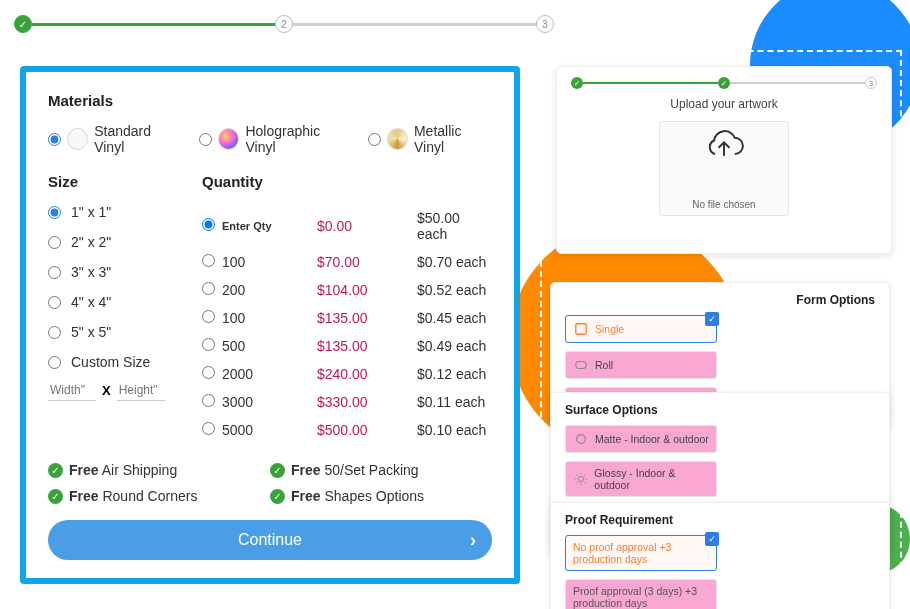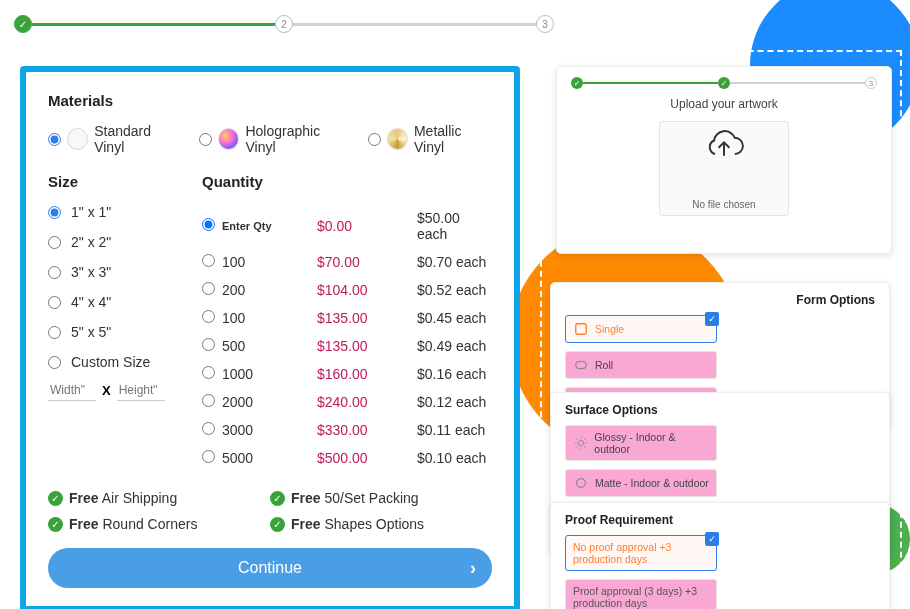--- a/index.html
+++ b/index.html
@@ -186,26 +186,20 @@
             <span class="e">$0.45 each</span>
           </div>
         <div class="qty-row">
             <span class="r"><input type="radio" name="qty" style=""></span>
             <span class="q">500</span>
             <span class="p">$135.00</span>
             <span class="e">$0.49 each</span>
           </div>
         <div class="qty-row">
             <span class="r"><input type="radio" name="qty" style=""></span>
-            <span class="q">1000</span>
-            <span class="p">$160.00</span>
-            <span class="e">$0.16 each</span>
-          </div>
-        <div class="qty-row">
-            <span class="r"><input type="radio" name="qty" style=""></span>
             <span class="q">2000</span>
             <span class="p">$240.00</span>
             <span class="e">$0.12 each</span>
           </div>
         <div class="qty-row">
             <span class="r"><input type="radio" name="qty" style=""></span>
             <span class="q">3000</span>
             <span class="p">$330.00</span>
             <span class="e">$0.11 each</span>
           </div>
@@ -298,33 +292,33 @@
     </div>
   </div>
 </div>
 
 <div class="mini-card surface-card">
   <div class="mini-title">Surface Options</div>
   <div class="opt-grid">
     <div class="opt-box">
       <span class="opt-ico gray">
           <svg viewBox="0 0 16 16">
+            <circle cx="8" cy="8" r="5" fill="none" stroke="currentColor" stroke-width="1.3"></circle>
+          </svg>
+        </span>
+      <span>Matte - Indoor &amp; outdoor</span>
+    </div>
+    <div class="opt-box">
+      <span class="opt-ico gray">
+          <svg viewBox="0 0 16 16">
             <circle cx="8" cy="8" r="3" fill="none" stroke="currentColor"></circle>
             <path d="M8 1v2M8 13v2M1 8h2M13 8h2M3 3l1.5 1.5M11.5 11.5L13 13M3 13l1.5-1.5M11.5 4.5L13 3" stroke="currentColor"></path>
           </svg>
         </span>
       <span>Glossy - Indoor &amp; outdoor</span>
-    </div>
-    <div class="opt-box">
-      <span class="opt-ico gray">
-          <svg viewBox="0 0 16 16">
-            <circle cx="8" cy="8" r="5" fill="none" stroke="currentColor" stroke-width="1.3"></circle>
-          </svg>
-        </span>
-      <span>Matte - Indoor &amp; outdoor</span>
     </div>
     <div class="opt-box selected">
       <span class="opt-ico">
           <svg viewBox="0 0 16 16">
             <path d="M3 13V10l7-7 3 3-7 7H3z" fill="none" stroke="currentColor" stroke-width="1.4"></path>
           </svg>
         </span>
       <span>Uncoated - Writable indoor</span>
       <span class="badge">✓</span>
     </div>

